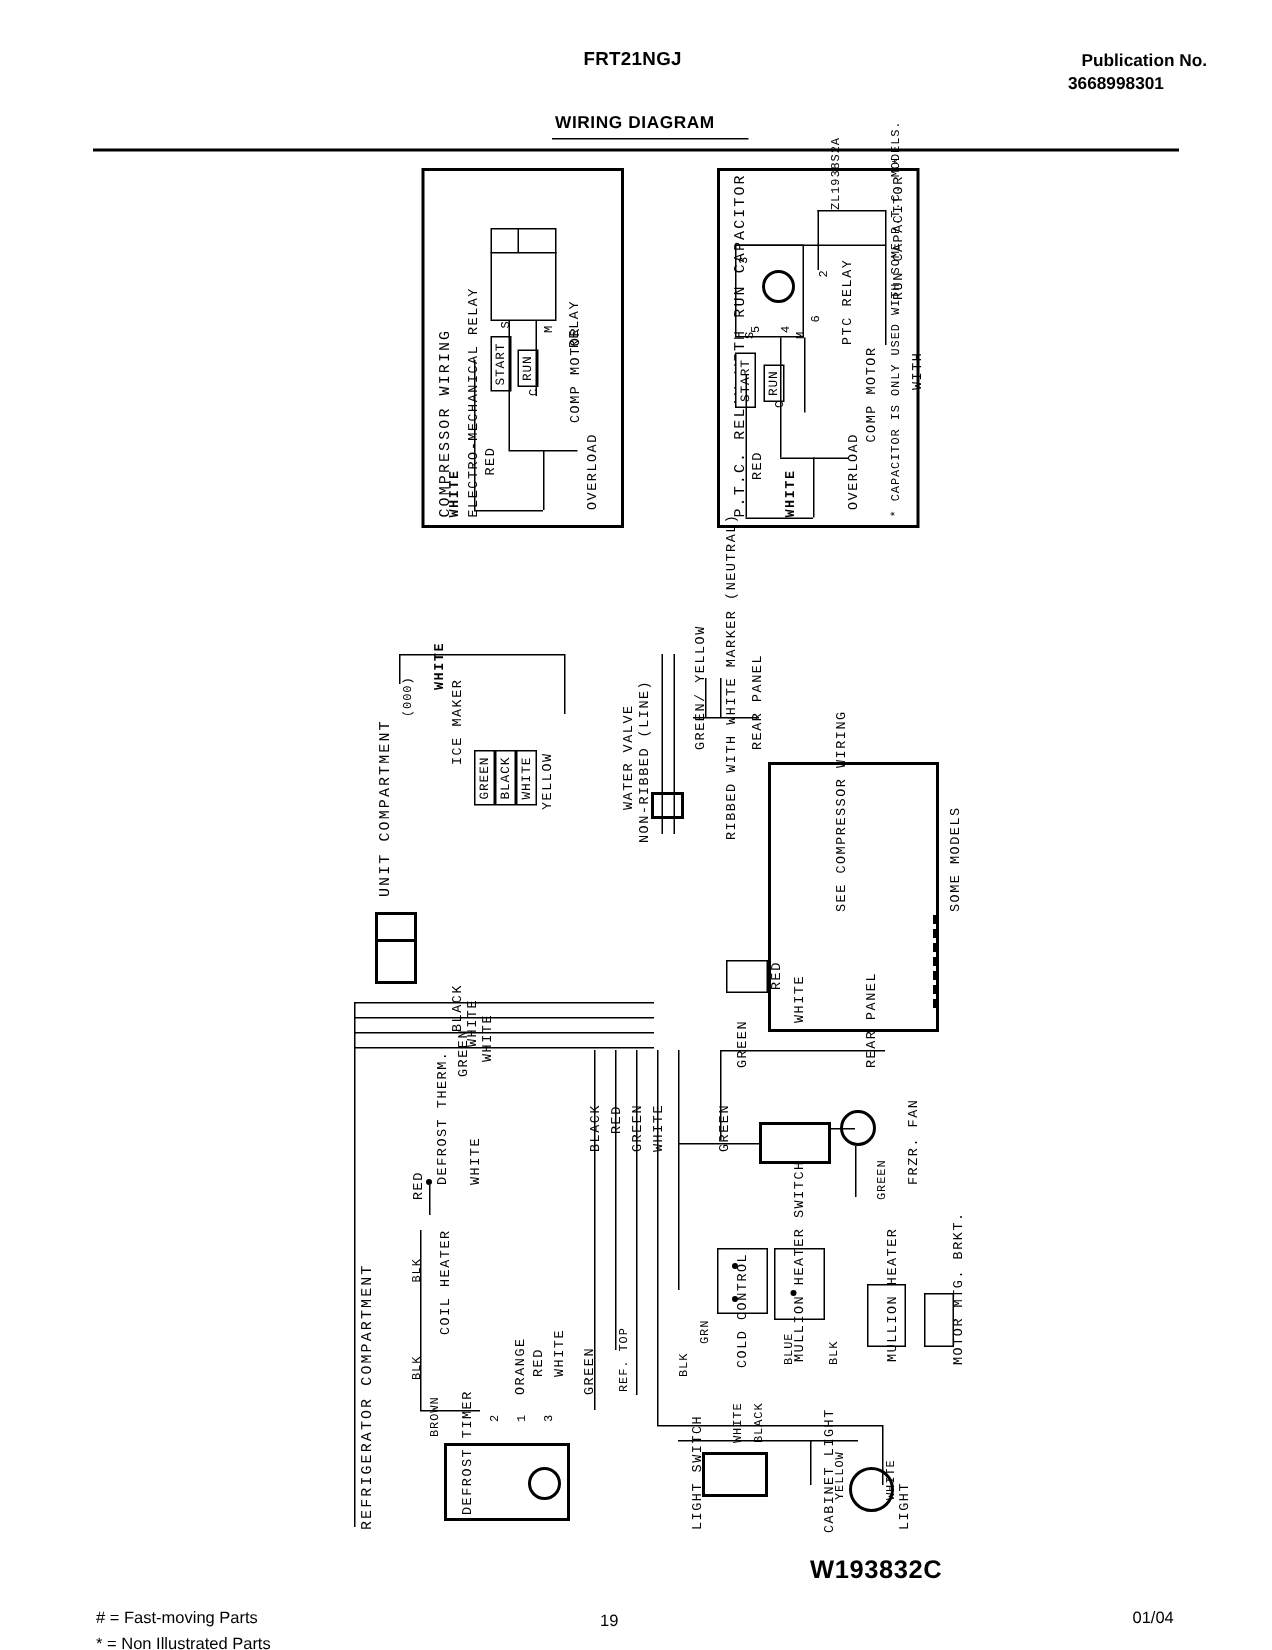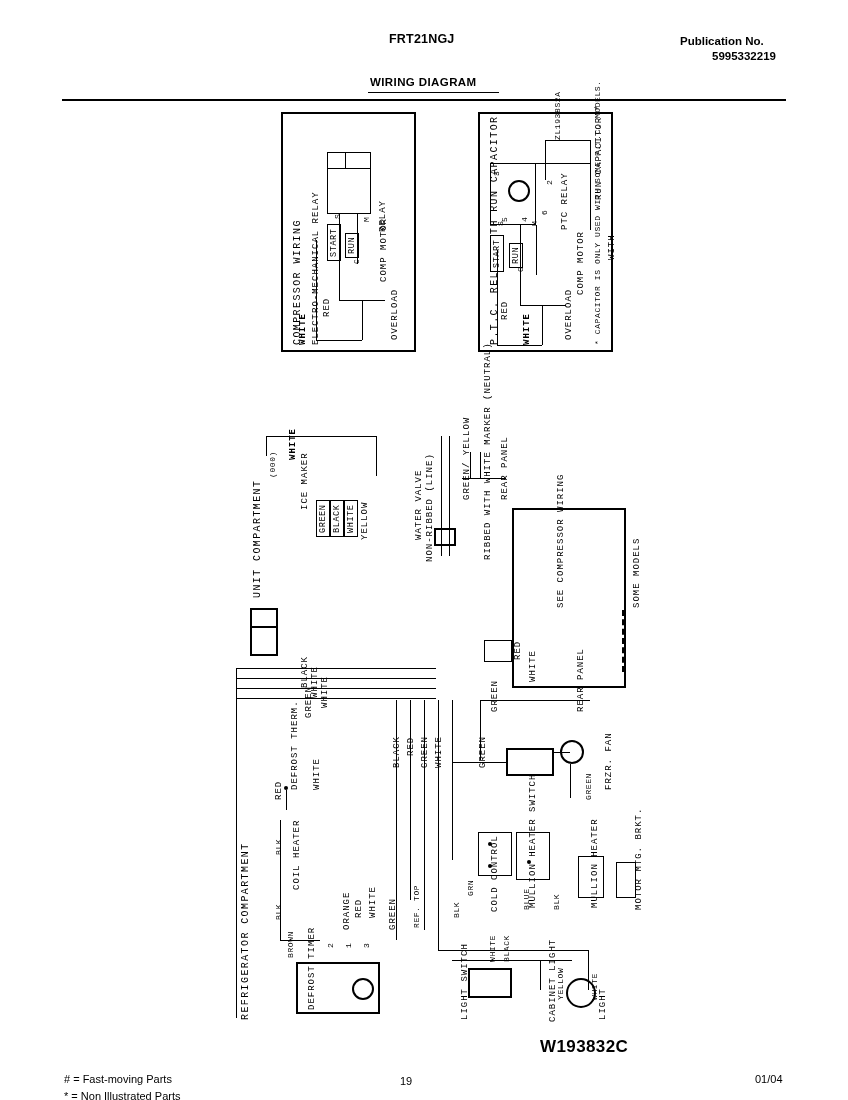--- a/index.html
+++ b/index.html
@@ -11,21 +11,21 @@
     overflow:hidden;
   }
   .page { position:absolute; left:0; top:0; width:848px; height:1100px; }
 
   
   .model-no {
     position:absolute; left:389px; top:32px;
     font-size:12.5px; font-weight:bold; letter-spacing:.2px;
   }
   .pub-label {
-    position:absolute; left:680px; top:35px;
+    position:absolute; left:721px; top:35px;
     font-size:11.5px; font-weight:bold;
   }
   .pub-num {
     position:absolute; left:712px; top:50px;
     font-size:11.5px; font-weight:bold;
   }
   .wd-title {
     position:absolute; left:370px; top:76px;
     font-size:11.5px; font-weight:bold; letter-spacing:.4px;
   }
@@ -83,21 +83,21 @@
   .circle { position:absolute; border:2px solid #000; border-radius:50%; box-sizing:border-box; }
   .dot { position:absolute; background:#000; border-radius:50%; width:4px; height:4px; }
 </style>
 </head>
 <body>
 
 <div class="page">
 
   <div class="model-no">FRT21NGJ</div>
   <div class="pub-label">Publication No.</div>
-  <div class="pub-num">5995332219</div>
+  <div class="pub-num">3668998301</div>
   <div class="wd-title">WIRING DIAGRAM</div>
   <div class="wd-underline"></div>
   <div class="hrule"></div>
 
   <div class="box" style="left:281px; top:112px; width:135px; height:240px;"></div>
   <div class="box" style="left:478px; top:112px; width:135px; height:240px;"></div>
 
   <div class="rl lg" style="left:292px; top:345px;">COMPRESSOR WIRING</div>
   <div class="rl" style="left:311px; top:345px;">ELECTRO-MECHANICAL RELAY</div>
 

